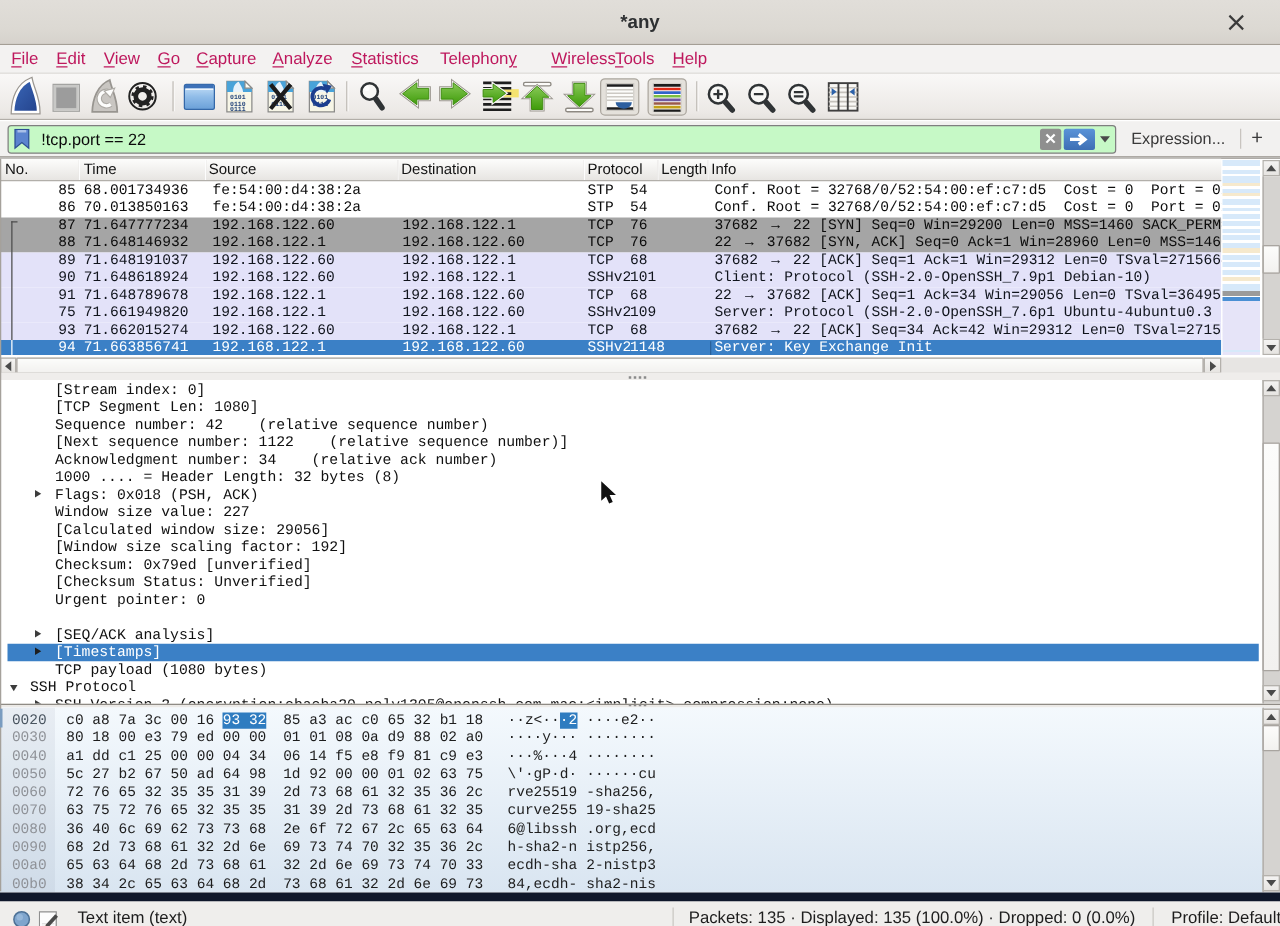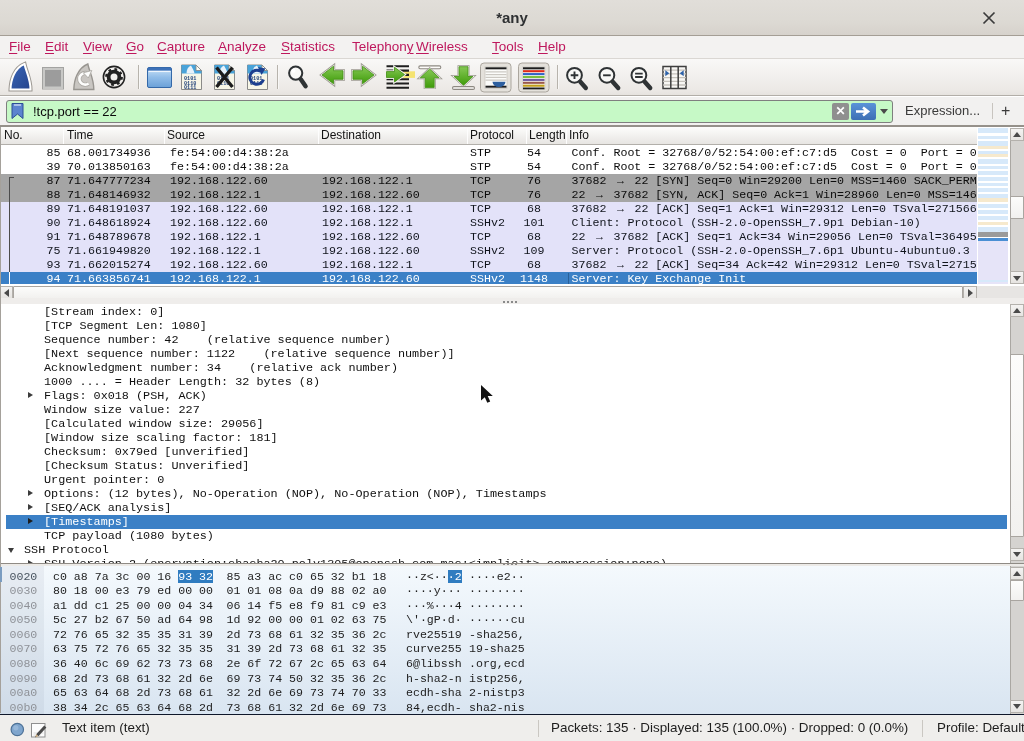--- a/index.html
+++ b/index.html
@@ -21,21 +21,21 @@
 #fplus{left:1001px;top:0;line-height:27px;font-size:16px;color:#3a3a3a}
 #list{left:0;top:126px;width:1024px;height:171.5px;border-top:1px solid #94908a;background:#fff}
 #lhead{left:0;top:0;width:977px;height:18px;background:linear-gradient(#fdfdfc,#e7e5e2);border-bottom:1px solid #b2afaa;font-size:12px;color:#141414}
 #lhead span{position:absolute;line-height:17px}
 #lhead i{position:absolute;top:1px;width:1px;height:16px;background:#c9c6c1;border-right:1px solid #fdfdfd}
 #rows{left:0;top:19.3px;width:977px;height:138px;overflow:hidden;font-family:"Liberation Mono",monospace;font-size:11.65px}
 .row{position:absolute;left:0;width:977px;height:13.97px;line-height:13.97px;white-space:pre}
 .row>span{position:absolute;top:0;line-height:13.97px}
 .rno{left:0;width:60.5px;text-align:right}
 .rt{left:67px}.rs{left:170px}.rd{left:322px}.rp{left:470px}
-.rl{left:504px;width:60px;text-align:center}
+.rl{left:504px;width:60px;text-align:left}
 .ri{left:571.5px}
 .w{background:#fff;color:#0c0c0c}
 .g{background:#a5a5a5;color:#0c0c0c}
 .l{background:#e3e2f9;color:#10141c}
 .sel{background:#3b80c6;color:#fff}
 .ar{display:inline-block;width:14px;text-align:center}
 #mmap{left:978px;top:0.5px;width:30px;height:156.5px;background:linear-gradient(to bottom,#d7e9fa 0 5px,#fff 5px 8px,#d7e9fa 8px 11px,#fff 11px 13px,#d7e9fa 13px 18px,#f6e9cd 18px 21px,#fff 21px 23px,#d7e9fa 23px 26px,#f6e9cd 26px 29px,#fff 29px 31px,#d7e9fa 31px 36px,#fff 36px 38px,#d7e9fa 38px 41px,#fff 41px 43px,#d7e9fa 43px 47px,#fff 47px 49px,#d7e9fa 49px 53px,#fff 53px 55px,#d7e9fa 55px 58px,#fff 58px 60px,#d7e9fa 60px 64px,#fff 64px 66px,#d7e9fa 66px 70px,#f6e9cd 70px 74px,#fff 74px 76px,#d7e9fa 76px 80px,#fff 80px 82px,#d7e9fa 82px 86px,#fff 86px 88px,#d7e9fa 88px 92px,#fff 92px 94px,#f6e9cd 94px 97px,#fff 97px 99px,#d7e9fa 99px 104.5px,#9b9b9b 104.5px 109px,#fff 109px 110px,#4a8fd4 110px 113px,#e6e4f8 113px 152px,#d7e9fa 152px 154px,#e6e4f8 154px 156.5px)}
 #vsb1{left:1009px;top:0.5px;width:15px;height:156.5px}
 #hsb{left:0;top:158.5px;width:1024px;height:13px;background:#e7e5e3}
 .sbbtn{position:absolute;background:linear-gradient(#f4f3f2,#e6e4e1);border:1px solid #b4b1ac}
@@ -50,37 +50,37 @@
 .t2{position:absolute;left:28px;width:0;height:0;border-left:5px solid #3c3c3c;border-top:3.5px solid transparent;border-bottom:3.5px solid transparent}
 .t1{position:absolute;left:8px;width:0;height:0;border-top:5px solid #3c3c3c;border-left:3.5px solid transparent;border-right:3.5px solid transparent}
 #dsel{position:absolute;left:6px;top:210.8px;width:1001px;height:14px;background:#3b80c6}
 #split2{left:0;top:563px;width:1024px;height:3px;background:#eceae7;border-top:1px solid #8f8b85}
 #hex{left:0;top:566px;width:1024px;height:147.5px;background:linear-gradient(#f4f9fd,#d9e5f1);font-family:"Liberation Mono",monospace;font-size:11.6px;color:#1d1d1d;overflow:hidden}
 .hl{position:absolute;height:14.55px;line-height:14.55px;white-space:pre}
 .hl b{font-weight:normal;background:#2f7cc0;color:#fff}
 .ho{position:absolute;left:9.5px;color:#8f9298}
 .h1{position:absolute;left:53px}.h2{position:absolute;left:226.5px}
 .a1{position:absolute;left:406px}.a2{position:absolute;left:469px}
-#status{left:0;top:713.5px;width:1024px;height:27.5px;background:#efeeec;border-top:1px solid #0f172a;font-size:13.4px;color:#1d1d1d;white-space:nowrap}
+#status{left:0;top:713.5px;width:1024px;height:27.5px;background:#efeeec;border-top:7px solid #0f172a;font-size:13.4px;color:#1d1d1d;white-space:nowrap}
 #status .sep{position:absolute;top:5px;width:1px;height:17px;background:#cac7c2}
 </style></head>
 <body>
 <div class="a" id="title">*any<svg class="a" style="left:982px;top:11px" width="14" height="14">
       <path d="M1.5,1.5 L12.5,12.5 M12.5,1.5 L1.5,12.5" stroke="#3b3b3b" stroke-width="1.7"></path>
     </svg></div>
 <div class="a" id="menu">
 <span style="left:9px"><span class="u">F</span>ile</span>
 <span style="left:45px"><span class="u">E</span>dit</span>
 <span style="left:83px"><span class="u">V</span>iew</span>
 <span style="left:126px"><span class="u">G</span>o</span>
 <span style="left:157px"><span class="u">C</span>apture</span>
 <span style="left:218px"><span class="u">A</span>nalyze</span>
 <span style="left:281px"><span class="u">S</span>tatistics</span>
 <span style="left:352px">Telephon<span class="u">y</span></span>
-<span style="left:416px"><span class="u">W</span>ireless</span>
+<span style="left:441px"><span class="u">W</span>ireless</span>
 <span style="left:492px"><span class="u">T</span>ools</span>
 <span style="left:538px"><span class="u">H</span>elp</span>
 </div>
 <div class="a" id="tb"><svg width="1024" height="37" viewBox="0 0 1024 37">
 <defs>
 <linearGradient id="gb" x1="0" y1="0" x2="0" y2="1">
           <stop offset="0" stop-color="#c9e2f8"></stop>
           <stop offset="0.5" stop-color="#90bce8"></stop>
           <stop offset="1" stop-color="#6aa0d8"></stop>
         </linearGradient>
@@ -238,21 +238,21 @@
       <span style="left:569px">Info</span>
 <i style="left:63px"></i>
       <i style="left:164px"></i>
       <i style="left:318px"></i>
       <i style="left:467px"></i>
       <i style="left:526px"></i>
       <i style="left:566px"></i>
 </div>
 <div class="a" id="rows">
 <div class="row w" style="top:0px"><span class="rno">85</span><span class="rt">68.001734936</span><span class="rs">fe:54:00:d4:38:2a</span><span class="rp">STP</span><span class="rl">54</span><span class="ri">Conf. Root = 32768/0/52:54:00:ef:c7:d5  Cost = 0  Port = 0x8001</span></div>
-<div class="row w" style="top:13.97px"><span class="rno">39</span><span class="rt">70.013850163</span><span class="rs">fe:54:00:d4:38:2a</span><span class="rp">STP</span><span class="rl">54</span><span class="ri">Conf. Root = 32768/0/52:54:00:ef:c7:d5  Cost = 0  Port = 0x8001</span></div>
+<div class="row w" style="top:13.97px"><span class="rno">86</span><span class="rt">70.013850163</span><span class="rs">fe:54:00:d4:38:2a</span><span class="rp">STP</span><span class="rl">54</span><span class="ri">Conf. Root = 32768/0/52:54:00:ef:c7:d5  Cost = 0  Port = 0x8001</span></div>
 <div class="row g" style="top:27.94px"><span class="rno">87</span><span class="rt">71.647777234</span><span class="rs">192.168.122.60</span><span class="rd">192.168.122.1</span><span class="rp">TCP</span><span class="rl">76</span><span class="ri">37682 <span class="ar">→</span> 22 [SYN] Seq=0 Win=29200 Len=0 MSS=1460 SACK_PERM=1</span></div>
 <div class="row g" style="top:41.91px"><span class="rno">88</span><span class="rt">71.648146932</span><span class="rs">192.168.122.1</span><span class="rd">192.168.122.60</span><span class="rp">TCP</span><span class="rl">76</span><span class="ri">22 <span class="ar">→</span> 37682 [SYN, ACK] Seq=0 Ack=1 Win=28960 Len=0 MSS=1460</span></div>
 <div class="row l" style="top:55.88px"><span class="rno">89</span><span class="rt">71.648191037</span><span class="rs">192.168.122.60</span><span class="rd">192.168.122.1</span><span class="rp">TCP</span><span class="rl">68</span><span class="ri">37682 <span class="ar">→</span> 22 [ACK] Seq=1 Ack=1 Win=29312 Len=0 TSval=2715664</span></div>
 <div class="row l" style="top:69.85px"><span class="rno">90</span><span class="rt">71.648618924</span><span class="rs">192.168.122.60</span><span class="rd">192.168.122.1</span><span class="rp">SSHv2</span><span class="rl">101</span><span class="ri">Client: Protocol (SSH-2.0-OpenSSH_7.9p1 Debian-10)</span></div>
 <div class="row l" style="top:83.82px"><span class="rno">91</span><span class="rt">71.648789678</span><span class="rs">192.168.122.1</span><span class="rd">192.168.122.60</span><span class="rp">TCP</span><span class="rl">68</span><span class="ri">22 <span class="ar">→</span> 37682 [ACK] Seq=1 Ack=34 Win=29056 Len=0 TSval=36495</span></div>
 <div class="row l" style="top:97.79px"><span class="rno">75</span><span class="rt">71.661949820</span><span class="rs">192.168.122.1</span><span class="rd">192.168.122.60</span><span class="rp">SSHv2</span><span class="rl">109</span><span class="ri">Server: Protocol (SSH-2.0-OpenSSH_7.6p1 Ubuntu-4ubuntu0.3</span></div>
 <div class="row l" style="top:111.76px"><span class="rno">93</span><span class="rt">71.662015274</span><span class="rs">192.168.122.60</span><span class="rd">192.168.122.1</span><span class="rp">TCP</span><span class="rl">68</span><span class="ri">37682 <span class="ar">→</span> 22 [ACK] Seq=34 Ack=42 Win=29312 Len=0 TSval=2715</span></div>
 <div class="row sel" style="top:125.73px"><span class="rno">94</span><span class="rt">71.663856741</span><span class="rs">192.168.122.1</span><span class="rd">192.168.122.60</span><span class="rp">SSHv2</span><span class="rl">1148</span><span class="ri">Server: Key Exchange Init</span><span style="position:absolute;left:567.5px;top:1px;width:1px;height:12px;background:rgba(20,60,100,0.45)"></span></div>
 <div style="position:absolute;left:9px;top:30.5px;width:5px;height:1px;background:#4c4c4c"></div>
 <div style="position:absolute;left:9px;top:30.5px;width:1px;height:95.3px;background:#4c4c4c"></div>
@@ -282,25 +282,24 @@
 <div id="dsel"></div>
 <div class="dl" style="top:0.8px"><span class="d2">[Stream index: 0]</span></div>
 <div class="dl" style="top:14.8px"><span class="d2">[TCP Segment Len: 1080]</span></div>
 <div class="dl" style="top:28.8px"><span class="d2">Sequence number: 42    (relative sequence number)</span></div>
 <div class="dl" style="top:42.8px"><span class="d2">[Next sequence number: 1122    (relative sequence number)]</span></div>
 <div class="dl" style="top:56.8px"><span class="d2">Acknowledgment number: 34    (relative ack number)</span></div>
 <div class="dl" style="top:70.8px"><span class="d2">1000 .... = Header Length: 32 bytes (8)</span></div>
 <div class="dl" style="top:84.8px"><i class="t2" style="top:3.5px"></i><span class="d2">Flags: 0x018 (PSH, ACK)</span></div>
 <div class="dl" style="top:98.8px"><span class="d2">Window size value: 227</span></div>
 <div class="dl" style="top:112.8px"><span class="d2">[Calculated window size: 29056]</span></div>
-<div class="dl" style="top:126.8px"><span class="d2">[Window size scaling factor: 181]</span></div>
+<div class="dl" style="top:126.8px"><span class="d2">[Window size scaling factor: 192]</span></div>
 <div class="dl" style="top:140.8px"><span class="d2">Checksum: 0x79ed [unverified]</span></div>
 <div class="dl" style="top:154.8px"><span class="d2">[Checksum Status: Unverified]</span></div>
 <div class="dl" style="top:168.8px"><span class="d2">Urgent pointer: 0</span></div>
-<div class="dl" style="top:182.8px"><i class="t2" style="top:3.5px"></i><span class="d2">Options: (12 bytes), No-Operation (NOP), No-Operation (NOP), Timestamps</span></div>
 <div class="dl" style="top:210.8px;color:#fff"><i class="t2" style="top:3.5px;border-left-color:#1e1e1e"></i><span class="d2">[Timestamps]</span></div>
 <div class="dl" style="top:196.8px"><i class="t2" style="top:3.5px"></i><span class="d2">[SEQ/ACK analysis]</span></div>
 <div class="dl" style="top:224.8px"><span class="d2">TCP payload (1080 bytes)</span></div>
 <div class="dl" style="top:238.8px"><i class="t1" style="top:5px"></i><span class="d1">SSH Protocol</span></div>
 <div class="dl" style="top:252.8px"><i class="t2" style="top:3.5px"></i><span class="d2">SSH Version 2 (encryption:chacha20_poly1305@openssh.com mac:&lt;implicit&gt; compression:none)</span></div>
 <div class="a" id="vsb2" style="left:1009px;top:0;width:15px;height:259px">
 <div class="sbtrough" style="left:1px;top:0;width:14px;height:259px"></div>
 <div class="sbbtn" style="left:1px;top:0;width:14px;height:13px"></div>
 <div class="tri" style="left:4px;top:4px;border-left:4px solid transparent;border-right:4px solid transparent;border-bottom:5px solid #4a4a4a"></div>
 <div class="sbthumb" style="left:1px;top:50px;width:14px;height:183px"></div>
@@ -316,21 +315,21 @@
   </div>
 <div class="a" id="hex">
 <div style="position:absolute;left:0;top:0;width:44px;height:147.5px;background:rgba(110,125,140,0.09)"></div>
 <div class="hl" style="top:3.7px"><span class="ho" style="color:#4a5560">0020</span><span class="h1">c0 a8 7a 3c 00 16 <b>93 32</b></span><span class="h2">85 a3 ac c0 65 32 b1 18</span><span class="a1">··z&lt;··<b>·2</b></span><span class="a2">····e2··</span></div>
 <div class="hl" style="top:18.25px"><span class="ho">0030</span><span class="h1">80 18 00 e3 79 ed 00 00</span><span class="h2">01 01 08 0a d9 88 02 a0</span><span class="a1">····y···</span><span class="a2">········</span></div>
 <div class="hl" style="top:32.8px"><span class="ho">0040</span><span class="h1">a1 dd c1 25 00 00 04 34</span><span class="h2">06 14 f5 e8 f9 81 c9 e3</span><span class="a1">···%···4</span><span class="a2">········</span></div>
 <div class="hl" style="top:47.35px"><span class="ho">0050</span><span class="h1">5c 27 b2 67 50 ad 64 98</span><span class="h2">1d 92 00 00 01 02 63 75</span><span class="a1">\'·gP·d·</span><span class="a2">······cu</span></div>
 <div class="hl" style="top:61.9px"><span class="ho">0060</span><span class="h1">72 76 65 32 35 35 31 39</span><span class="h2">2d 73 68 61 32 35 36 2c</span><span class="a1">rve25519</span><span class="a2">-sha256,</span></div>
 <div class="hl" style="top:76.45px"><span class="ho">0070</span><span class="h1">63 75 72 76 65 32 35 35</span><span class="h2">31 39 2d 73 68 61 32 35</span><span class="a1">curve255</span><span class="a2">19-sha25</span></div>
 <div class="hl" style="top:91px"><span class="ho">0080</span><span class="h1">36 40 6c 69 62 73 73 68</span><span class="h2">2e 6f 72 67 2c 65 63 64</span><span class="a1">6@libssh</span><span class="a2">.org,ecd</span></div>
-<div class="hl" style="top:105.55px"><span class="ho">0090</span><span class="h1">68 2d 73 68 61 32 2d 6e</span><span class="h2">69 73 74 50 32 35 36 2c</span><span class="a1">h-sha2-n</span><span class="a2">istp256,</span></div>
+<div class="hl" style="top:105.55px"><span class="ho">0090</span><span class="h1">68 2d 73 68 61 32 2d 6e</span><span class="h2">69 73 74 70 32 35 36 2c</span><span class="a1">h-sha2-n</span><span class="a2">istp256,</span></div>
 <div class="hl" style="top:120.1px"><span class="ho">00a0</span><span class="h1">65 63 64 68 2d 73 68 61</span><span class="h2">32 2d 6e 69 73 74 70 33</span><span class="a1">ecdh-sha</span><span class="a2">2-nistp3</span></div>
 <div class="hl" style="top:134.65px"><span class="ho">00b0</span><span class="h1">38 34 2c 65 63 64 68 2d</span><span class="h2">73 68 61 32 2d 6e 69 73</span><span class="a1">84,ecdh-</span><span class="a2">sha2-nis</span></div>
 <div class="a" id="vsb3" style="left:1009px;top:0;width:15px;height:147.5px">
 <div class="sbtrough" style="left:1px;top:0;width:14px;height:147.5px"></div>
 <div class="sbbtn" style="left:1px;top:1px;width:14px;height:13px"></div>
 <div class="tri" style="left:4px;top:5px;border-left:4px solid transparent;border-right:4px solid transparent;border-bottom:5px solid #4a4a4a"></div>
 <div class="sbthumb" style="left:1px;top:14px;width:14px;height:21px"></div>
 <div class="sbbtn" style="left:1px;top:134px;width:14px;height:13px"></div>
 <div class="tri" style="left:4px;top:138px;border-left:4px solid transparent;border-right:4px solid transparent;border-top:5px solid #4a4a4a"></div>
 </div>

